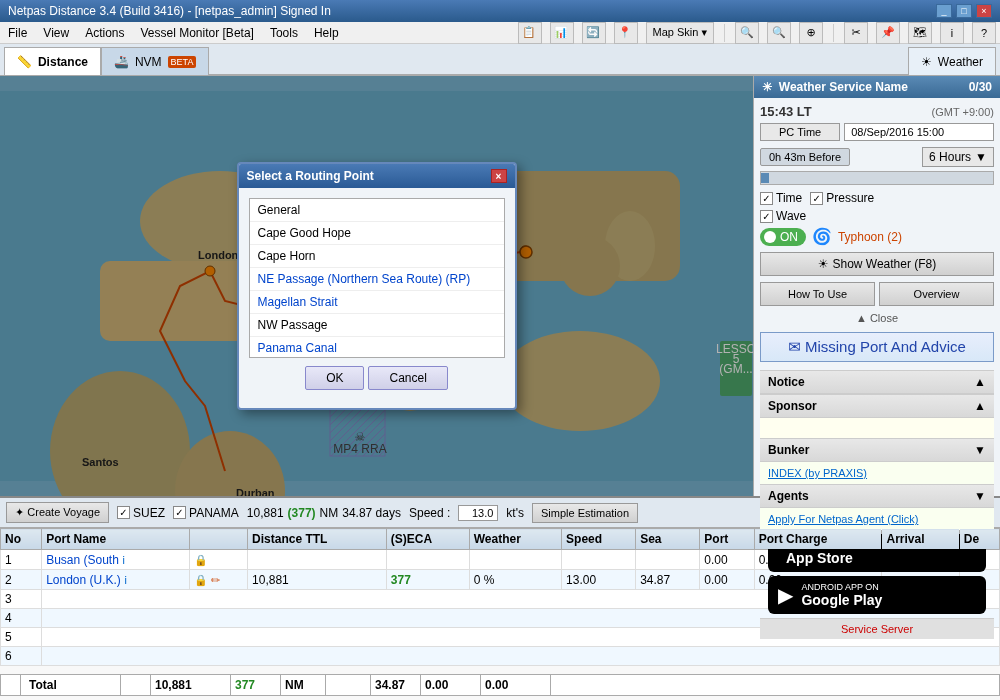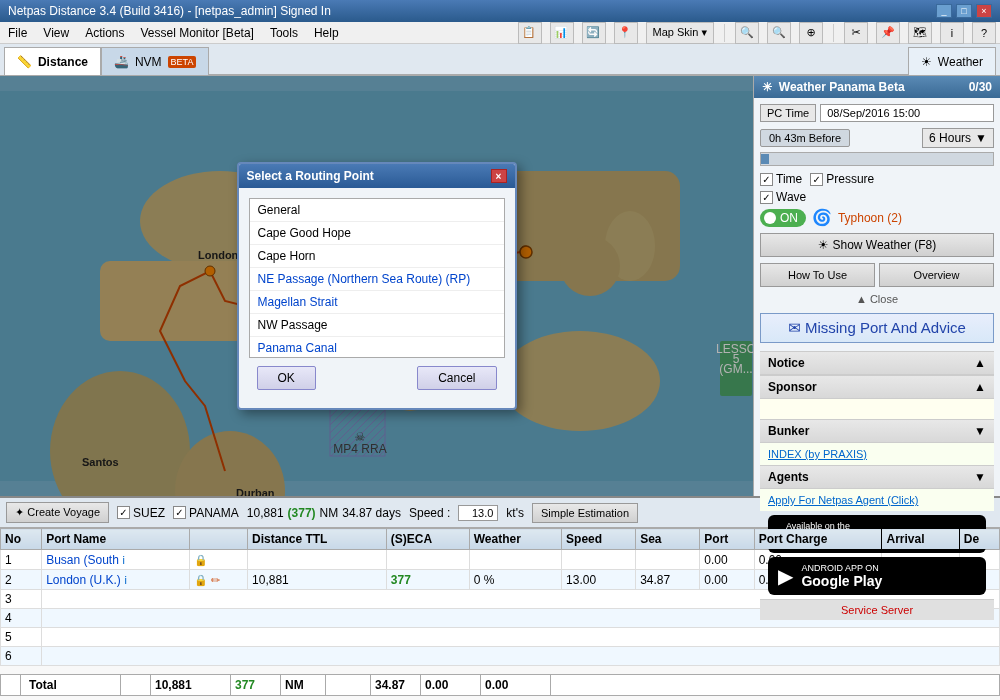--- a/index.html
+++ b/index.html
@@ -98,21 +98,21 @@
     #weather-content { padding: 6px; flex: 1; }
 
     .weather-row { display: flex; align-items: center; gap: 4px; margin-bottom: 4px; }
     .weather-time { font-size: 13px; font-weight: bold; color: #333; }
     .weather-gmt { font-size: 11px; color: #666; }
 
     .weather-pc-time {
       display: flex; align-items: center; gap: 4px; margin-bottom: 6px;
     }
     .pc-time-dropdown {
-      background: #e8e8e8; border: 1px solid #999; padding: 2px 6px; font-size: 11px; cursor: pointer;
+      background: #e8e8e8; border: 1px solid #999; padding: 2px 18px; font-size: 11px; cursor: pointer;
     }
     .pc-time-input {
       background: #fff; border: 1px solid #999; padding: 2px 6px; font-size: 11px; flex: 1;
     }
 
     .hours-row { display: flex; align-items: center; gap: 4px; margin-bottom: 4px; }
     .before-btn {
       background: #d0d8e0; border: 1px solid #999; padding: 2px 8px; font-size: 11px; cursor: pointer;
       border-radius: 2px;
     }
@@ -270,21 +270,21 @@
     #dialog-close {
       width: 16px; height: 14px; background: #cc4444; border: 1px solid #aa2222;
       color: white; font-size: 10px; cursor: pointer; display: flex; align-items: center; justify-content: center;
     }
     #dialog-content { padding: 10px; }
     #dialog-list { background: white; border: 1px solid #aaa; height: 160px; overflow-y: auto; }
     .dialog-item {
       padding: 4px 8px; cursor: pointer; font-size: 12px; border-bottom: 1px solid #eee;
     }
     .dialog-item.blue { color: #0044cc; }
-    #dialog-buttons { display: flex; justify-content: space-between; gap: 4px; padding: 8px; }
+    #dialog-buttons { display: flex; justify-content: center; gap: 4px; padding: 8px; }
     .dlg-btn {
       background: linear-gradient(to bottom, #e8e8f8, #d0d0e8);
       border: 1px solid #8888cc; padding: 4px 20px; cursor: pointer; font-size: 12px;
       border-radius: 2px;
     }
 
     
     .map-label { font-size: 11px; font-weight: bold; fill: #222; }
     .route-line { fill: none; stroke: #cc4400; stroke-width: 2; }
   </style>
@@ -436,26 +436,31 @@
           </div>
         </div>
       </div>
     </div>
   </div>
 
   <div id="weather-panel">
     <div id="weather-header">
       <div id="weather-header-left">
         <span>☀</span>
-        <span>Weather Panama Beta</span>
+        <span>Weather Service Name</span>
       </div>
       <span>0/30</span>
     </div>
     <div id="weather-content">
       
+      <div class="weather-row">
+        <span class="weather-time">15:43 LT</span>
+        <span style="flex:1"></span>
+        <span class="weather-gmt">(GMT +9:00)</span>
+      </div>
 
       
       <div class="weather-pc-time">
         <div class="pc-time-dropdown">PC Time</div>
         <div style="display:flex;align-items:center;gap:2px;flex:1;">
           <div class="pc-time-input">08/Sep/2016 15:00</div>
         </div>
       </div>
 
       

